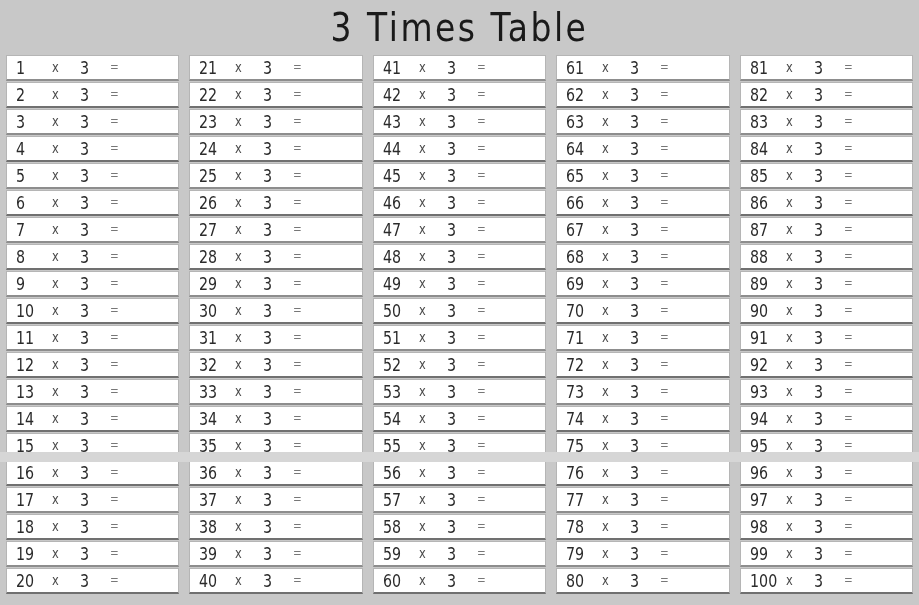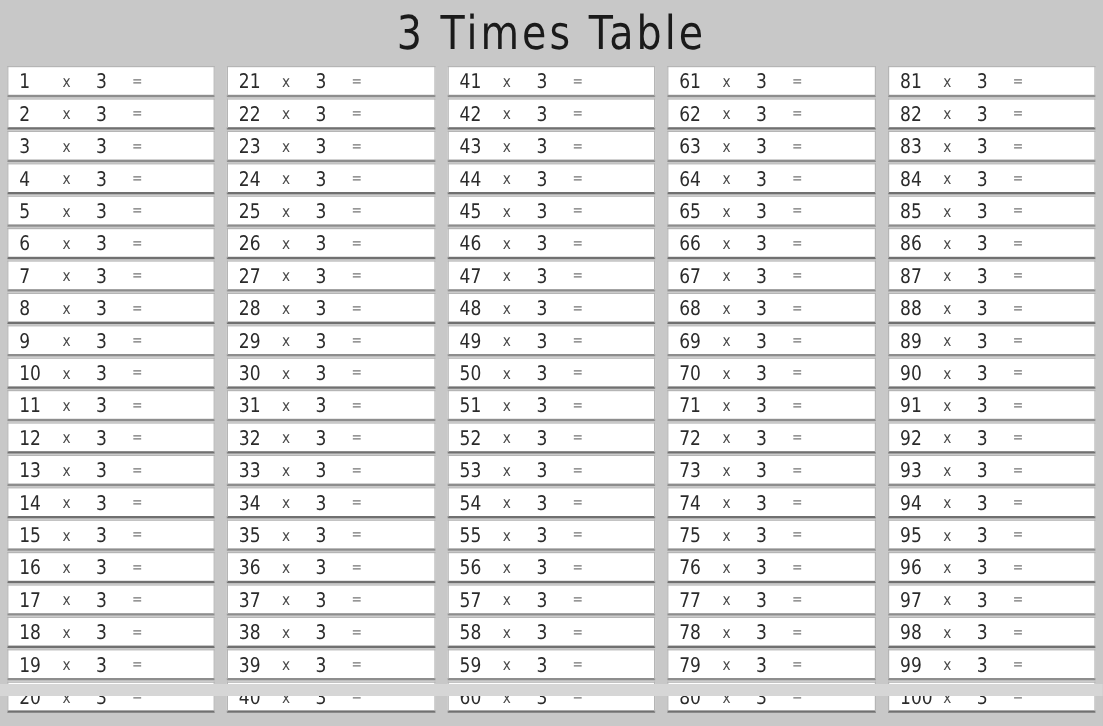--- a/index.html
+++ b/index.html
@@ -9,21 +9,21 @@
   body {
     width: 919px;
     height: 605px;
     background: #c8c8c8;
     font-family: "DejaVu Sans", sans-serif;
     overflow: hidden;
   }
   .sheet {
     position: relative;
     width: 919px;
-    height: 580px;
+    height: 462px;
     background: #c8c8c8;
     box-sizing: border-box;
   }
   .title-banner {
     position: absolute;
     left: 0;
     top: 0;
     width: 919px;
     height: 55px;
     background: #c8c8c8;

